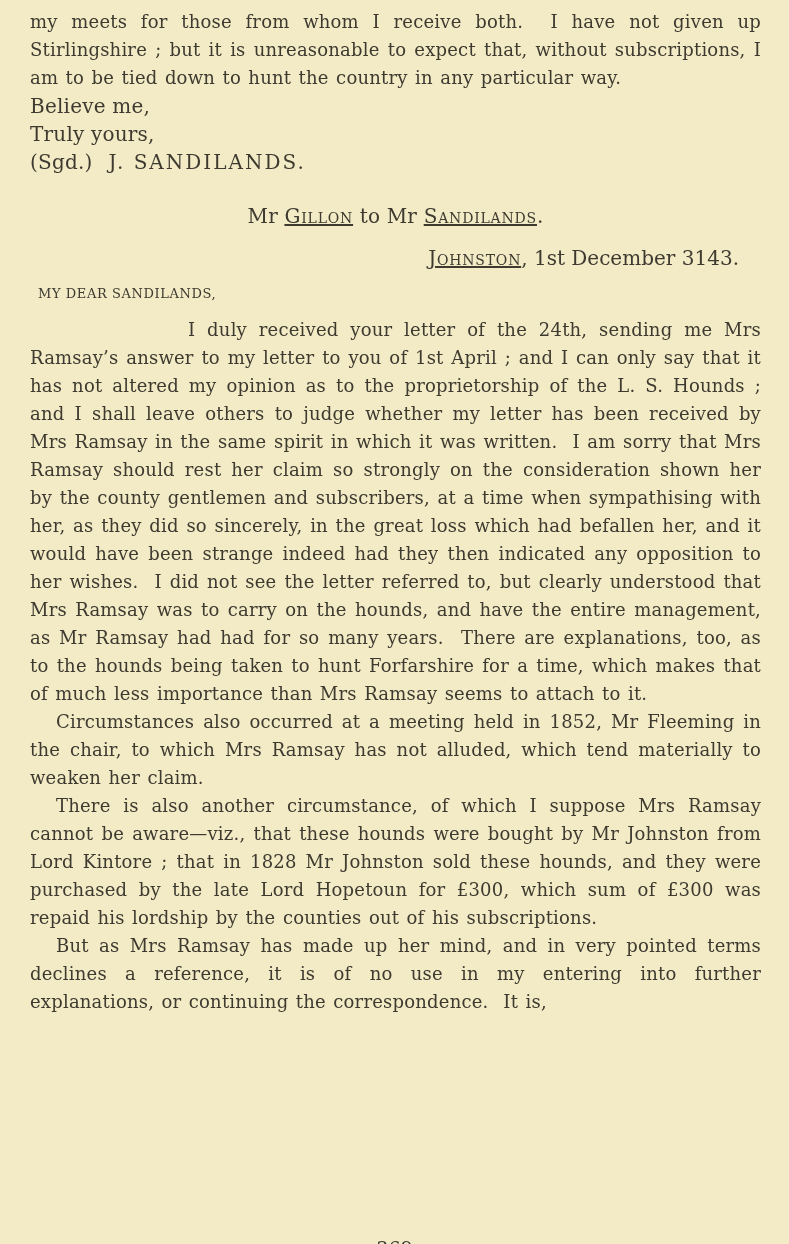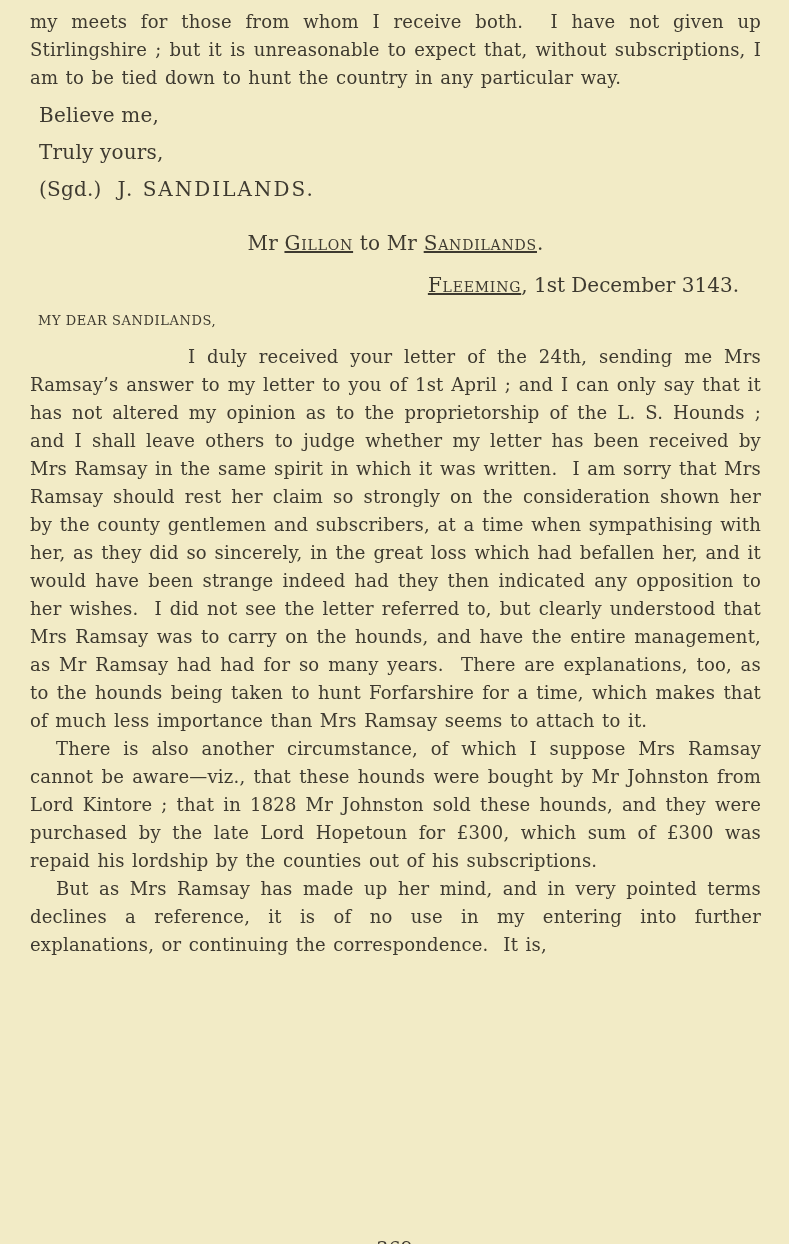--- a/index.html
+++ b/index.html
@@ -20,21 +20,21 @@
   }
   .para {
     margin: 0;
     font-size: 18px;
     line-height: 28px;
     text-align: justify;
     letter-spacing: 0.2px;
     word-spacing: 1.5px;
   }
   .closing p {
-    margin: 9px;
+    margin: 0;
     font-size: 20px;
     line-height: 28px;
     letter-spacing: 0.2px;
   }
   .close-1 { margin-top: 16px; margin-left: 192px; }
   .close-2 { margin-top: 15px; margin-left: 258px; }
   .close-3 { margin-top: 15px; margin-left: 330px; }
   .sig-name { margin-left: 16px; letter-spacing: 2px; text-align: right; }
   .letter-heading {
     margin: 26px 0 0 0;
@@ -78,23 +78,24 @@
   <p class="para">my meets for those from whom I receive both.&nbsp; I have not given up Stirlingshire ; but it is unreasonable to expect that, without subscriptions, I am to be tied down to hunt the country in any particular way.</p>
 
   <div class="closing">
     <p class="close-1">Believe me,</p>
     <p class="close-2">Truly yours,</p>
     <p class="close-3"><span>(Sgd.)</span><span class="sig-name">J. SANDILANDS.</span></p>
   </div>
 
   <h2 class="letter-heading"><span>Mr </span><span class="sc">Gillon</span><span class="it"> to </span><span>Mr </span><span class="sc">Sandilands</span><span>.</span></h2>
 
-  <p class="dateline"><span class="sc">Fleeming</span><span>, </span><span class="it">1st December</span><span> 3143.</span></p>
+  <p class="dateline"><span class="sc">Johnston</span><span>, </span><span class="it">1st December</span><span> 3143.</span></p>
 
   <p class="salutation">MY DEAR SANDILANDS,</p>
 
   <p class="para first-body">I duly received your letter of the 24th, sending me Mrs Ramsay’s answer to my letter to you of 1st April ; and I can only say that it has not altered my opinion as to the proprietorship of the L. S. Hounds ; and I shall leave others to judge whether my letter has been received by Mrs Ramsay in the same spirit in which it was written.&nbsp; I am sorry that Mrs Ramsay should rest her claim so strongly on the consideration shown her by the county gentlemen and subscribers, at a time when sympathising with her, as they did so sincerely, in the great loss which had befallen her, and it would have been strange indeed had they then indicated any opposition to her wishes.&nbsp; I did not see the letter referred to, but clearly understood that Mrs Ramsay was to carry on the hounds, and have the entire management, as Mr Ramsay had had for so many years.&nbsp; There are explanations, too, as to the hounds being taken to hunt Forfarshire for a time, which makes that of much less importance than Mrs Ramsay seems to attach to it.</p>
+  <p class="para indent">Circumstances also occurred at a meeting held in 1852, Mr Fleeming in the chair, to which Mrs Ramsay has not alluded, which tend materially to weaken her claim.</p>
   <p class="para indent">There is also another circumstance, of which I suppose Mrs Ramsay cannot be aware—viz., that these hounds were bought by Mr Johnston from Lord Kintore ; that in 1828 Mr Johnston sold these hounds, and they were purchased by the late Lord Hopetoun for £300, which sum of £300 was repaid his lordship by the counties out of his subscriptions.</p>
   <p class="para indent">But as Mrs Ramsay has made up her mind, and in very pointed terms declines a reference, it is of no use in my entering into further explanations, or continuing the correspondence.&nbsp; It is,</p>
 
   <div class="page-number-clip"><span>369</span></div>
 
 </div>
 
 </body></html>

